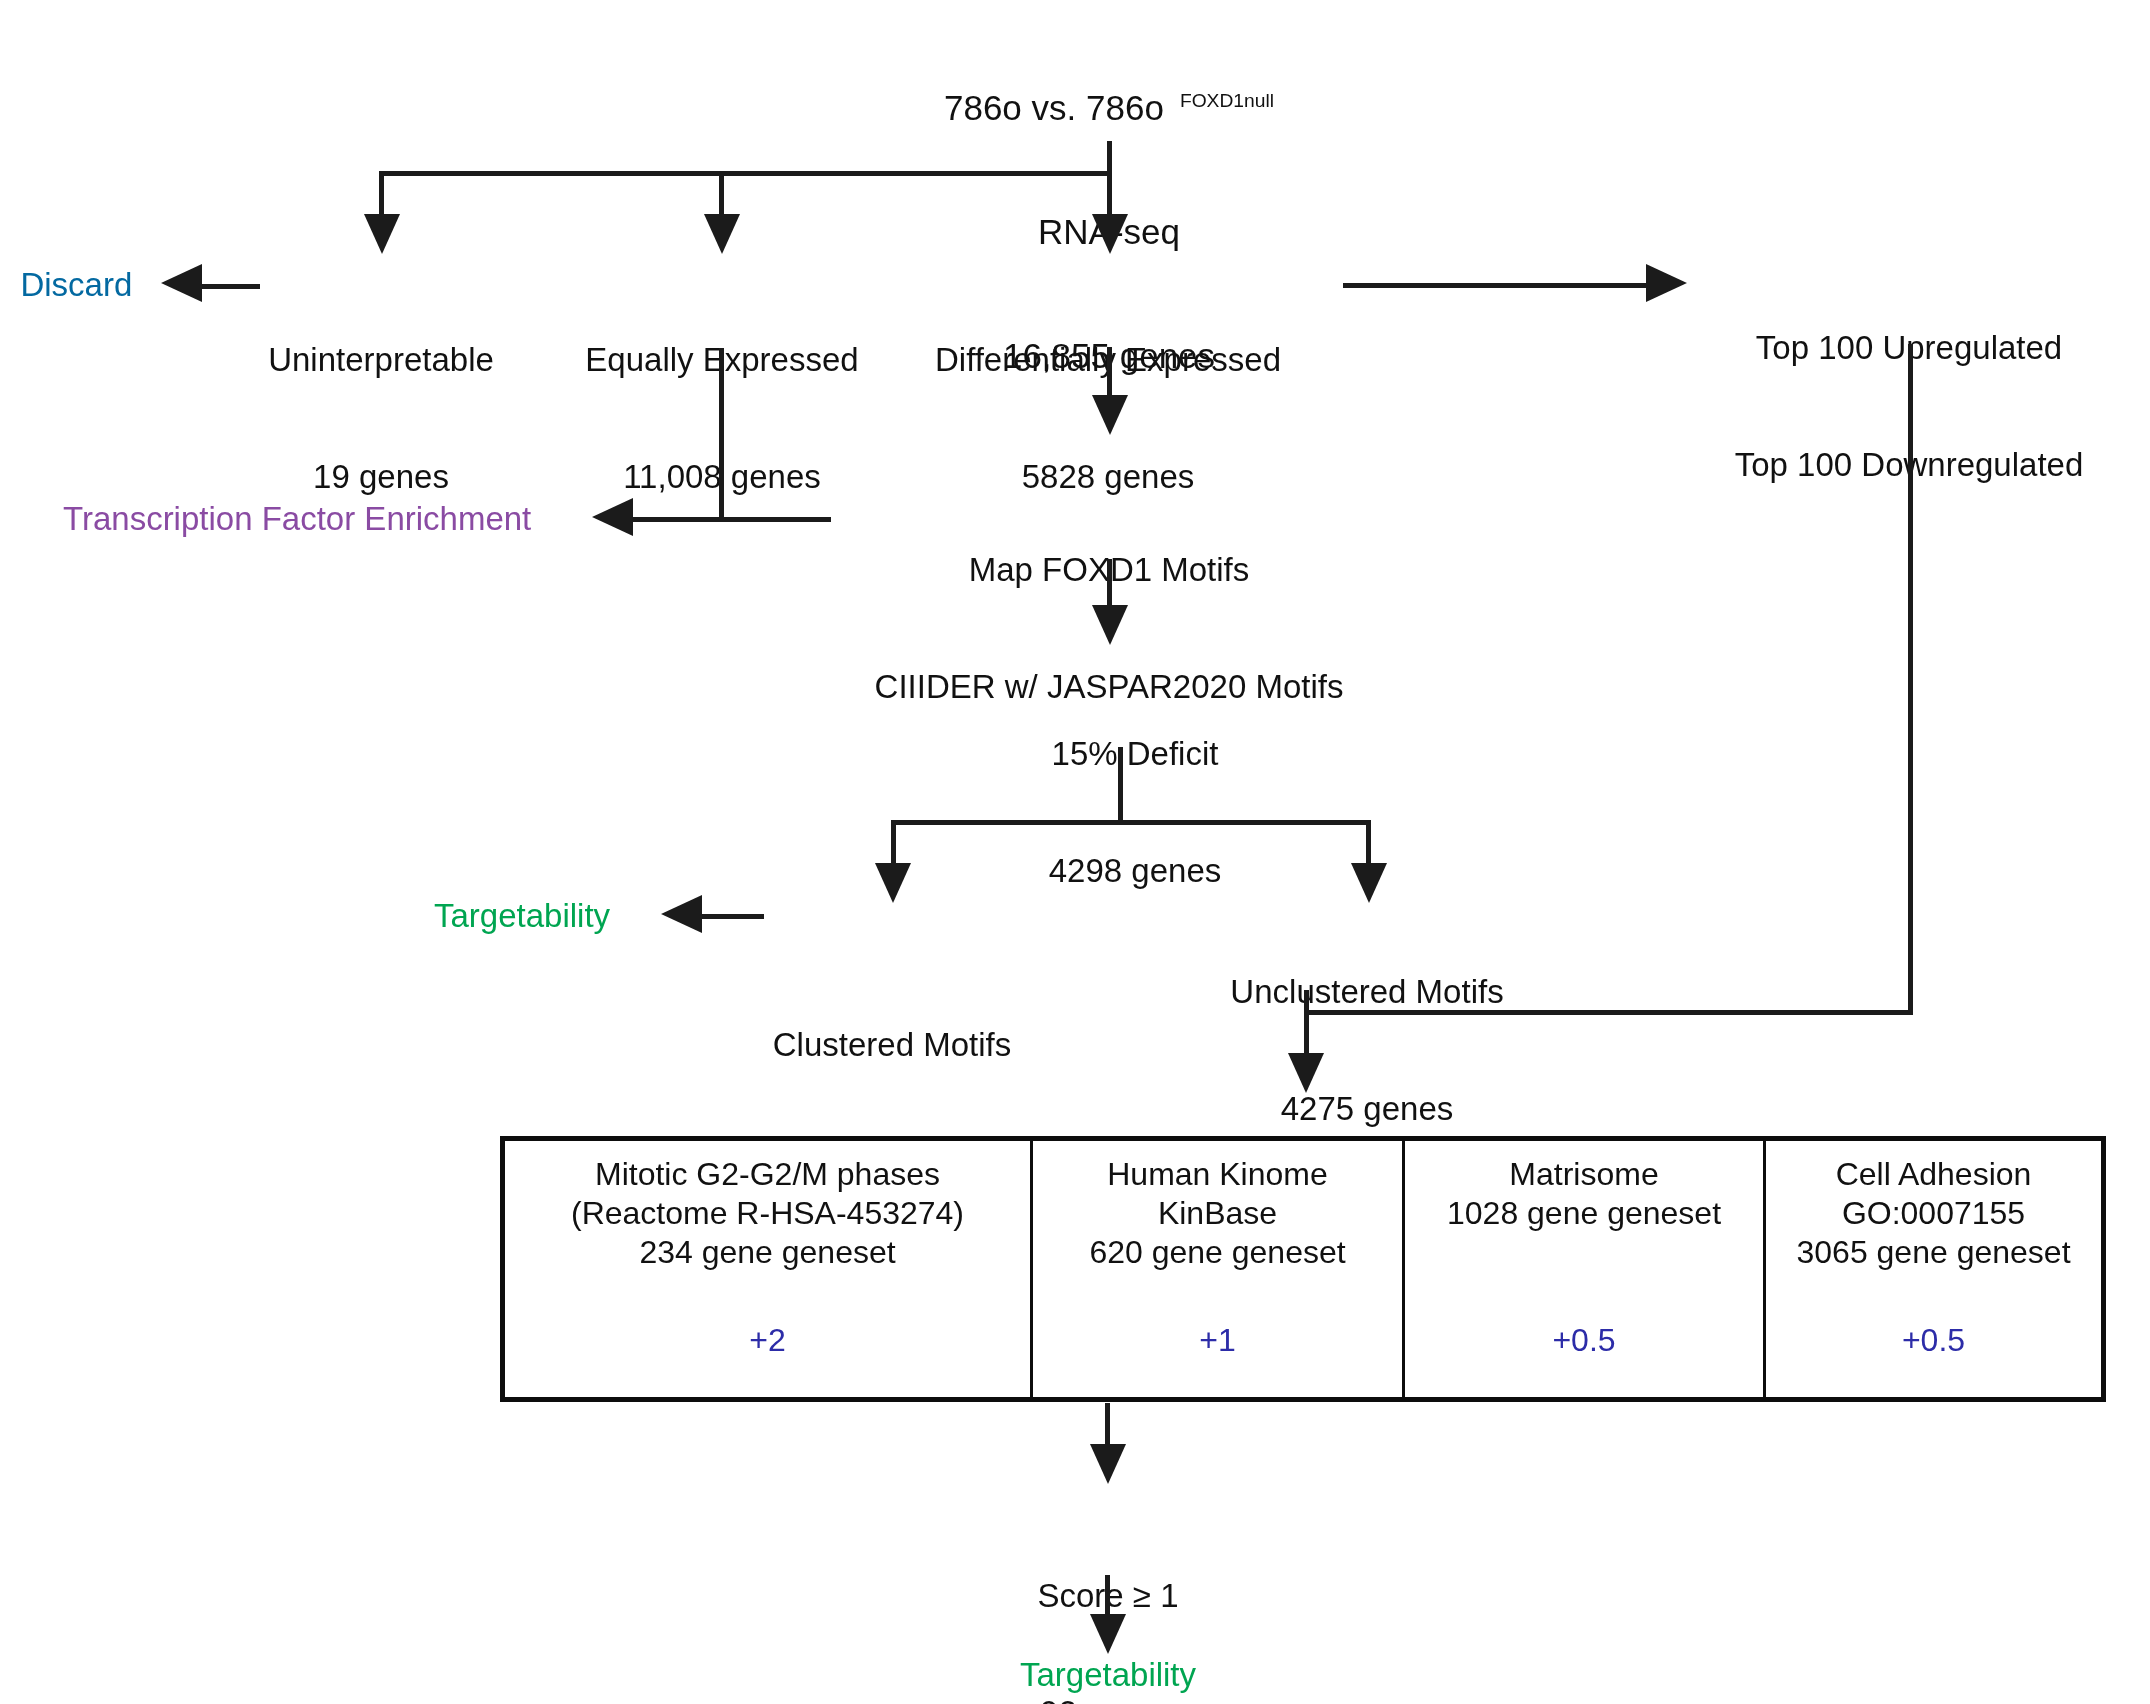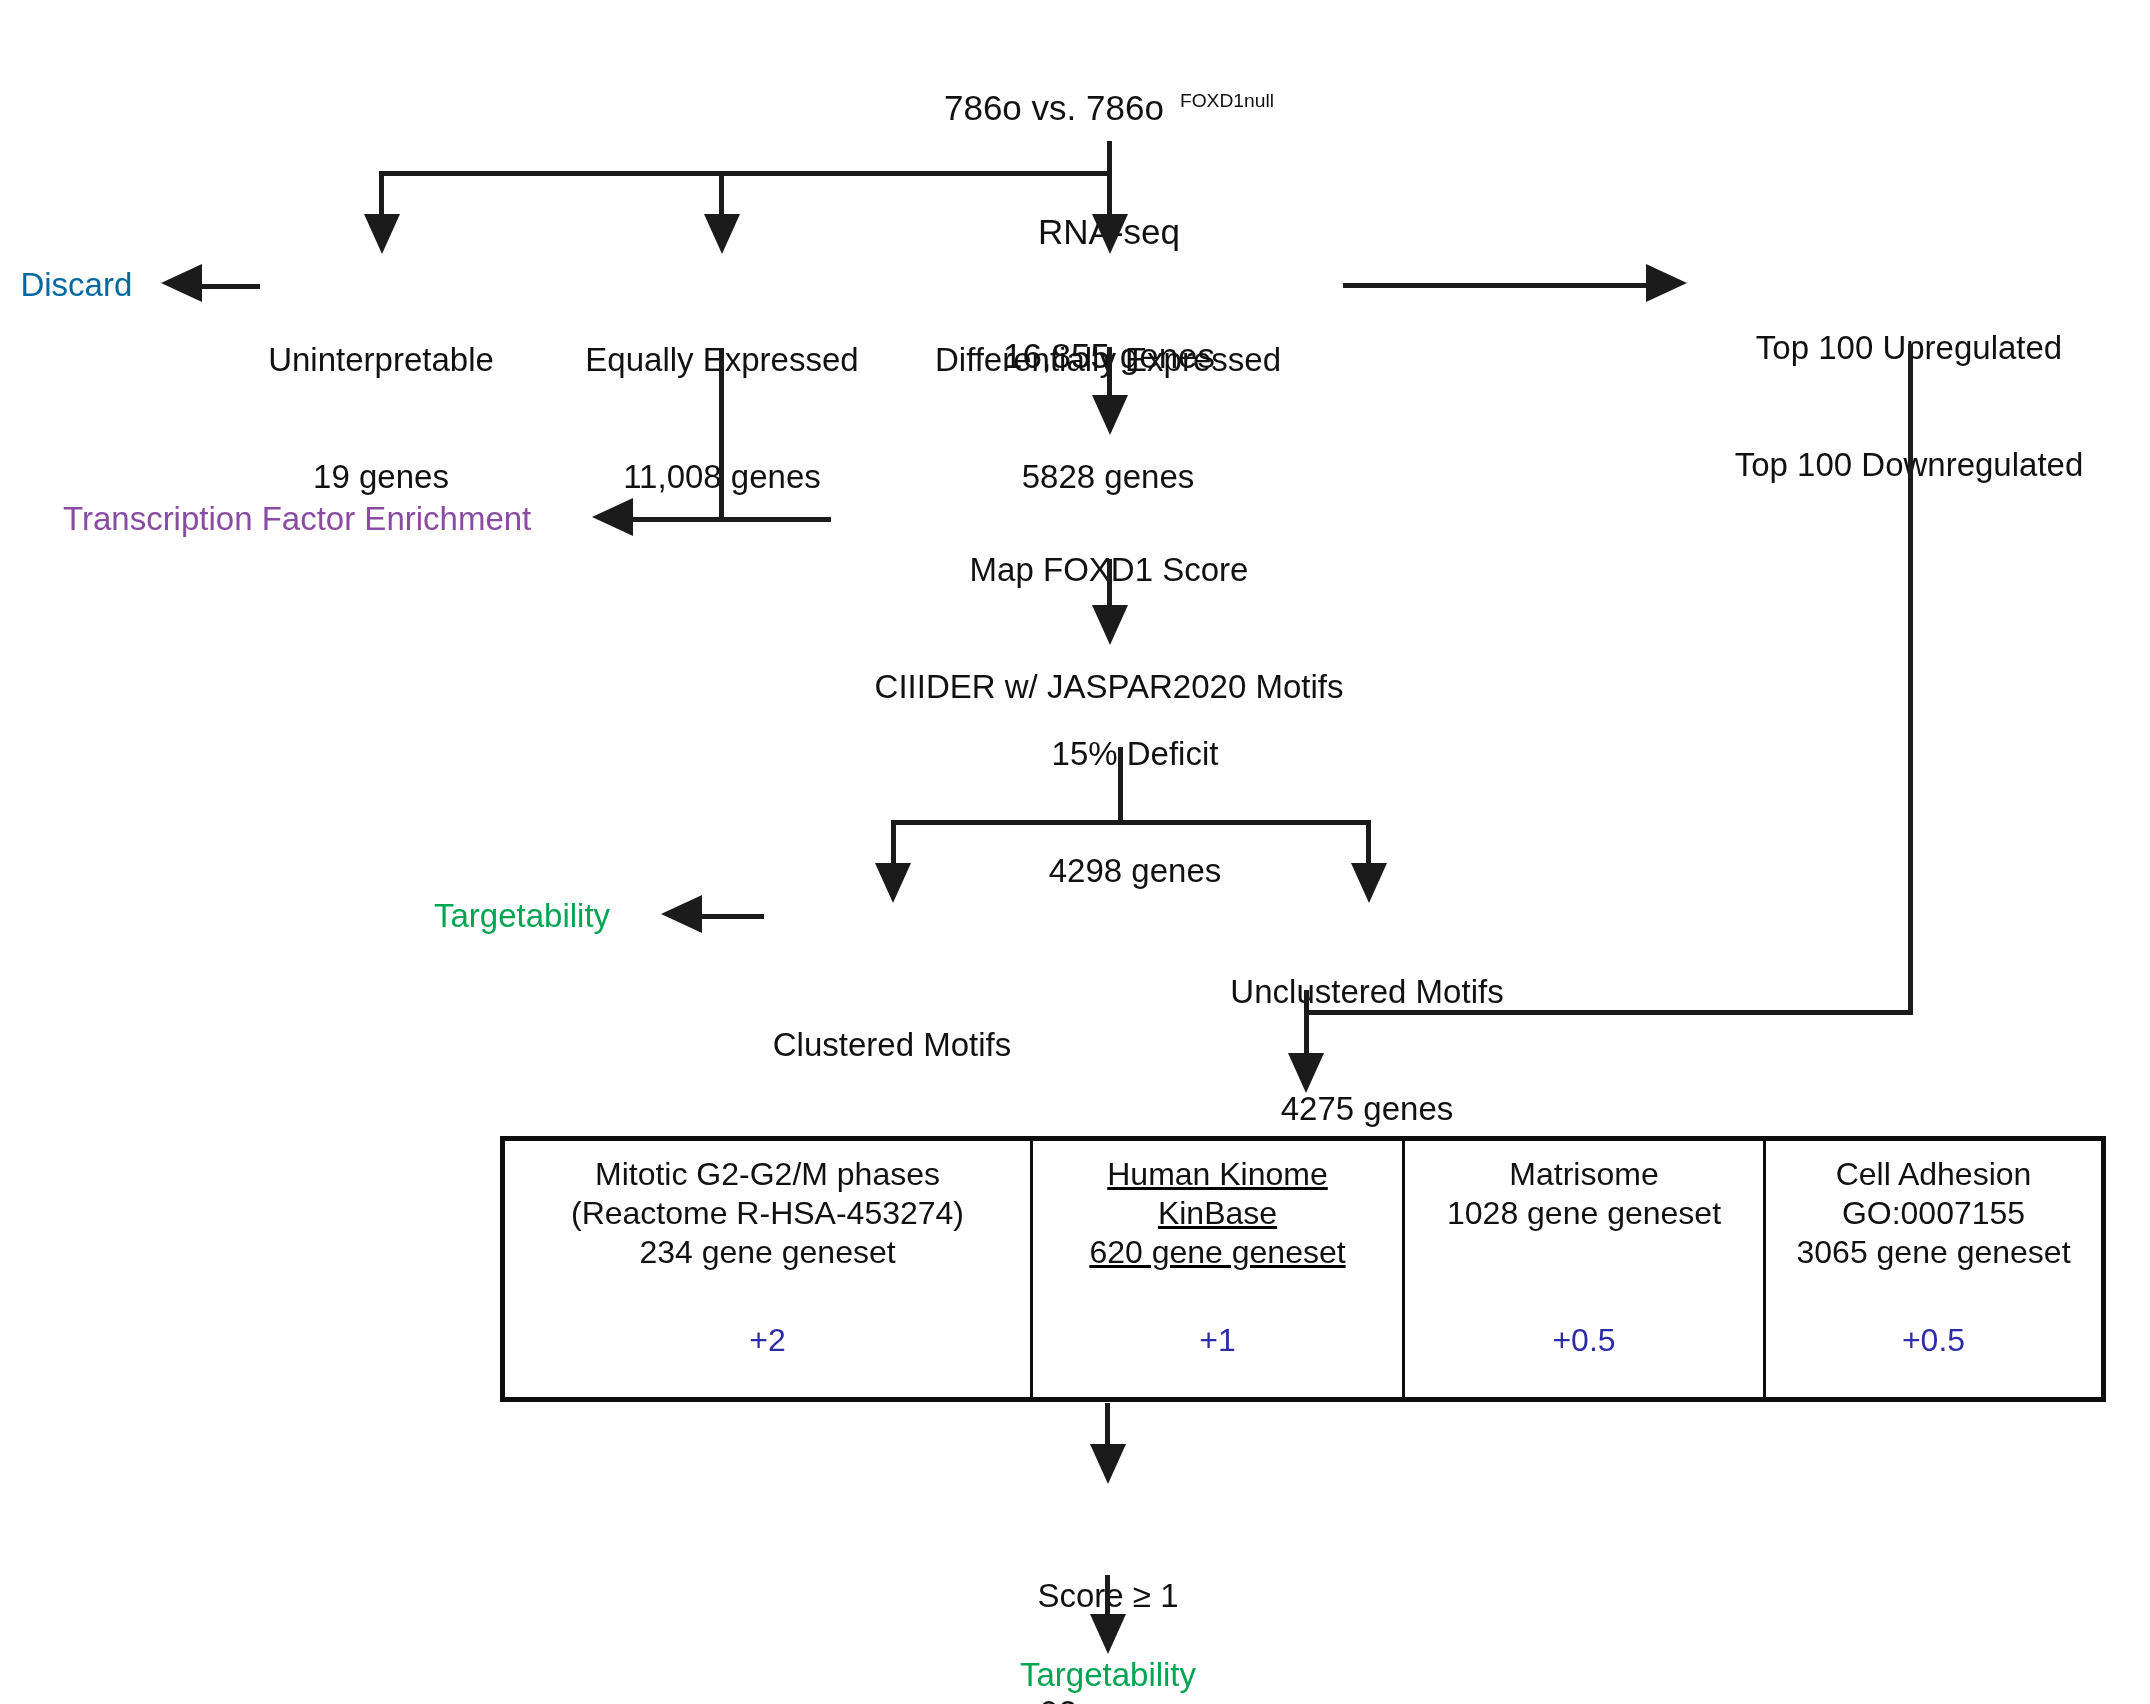--- a/index.html
+++ b/index.html
@@ -78,21 +78,21 @@
   <div class="ln vl" style="left:1107px;top:347px;height:59px;"></div>
   <div class="ah down" style="left:1092px;top:395px;"></div>
 
   <div class="ln vl" style="left:719px;top:348px;height:174px;"></div>
   <div class="ln hl" style="left:632px;top:517px;width:199px;"></div>
   <div class="ah left" style="left:592px;top:498px;"></div>
 
   <div class="txt lbl" style="left:63px;top:500px;color:#8a4ba3;">Transcription Factor Enrichment</div>
 
   <div class="txt ctr lbl" style="left:1109px;top:473px;">
-    <div>Map FOXD1 Score</div>
+    <div>Map FOXD1 Motifs</div>
     <div>CIIIDER w/ JASPAR2020 Motifs</div>
   </div>
 
   <div class="ln vl" style="left:1107px;top:559px;height:57px;"></div>
   <div class="ah down" style="left:1092px;top:605px;"></div>
 
   <div class="txt ctr lbl" style="left:1109px;top:657px;margin-left:26px;">
     <div>15% Deficit</div>
     <div>4298 genes</div>
   </div>
@@ -125,21 +125,21 @@
   <div class="ah down" style="left:1288px;top:1053px;"></div>
 
 
   <div id="gsbox">
     <div class="gcell" style="flex:0 0 528px;">
       <div class="gline">Mitotic G2-G2/M phases</div>
       <div class="gline">(Reactome R-HSA-453274)</div>
       <div class="gline">234 gene geneset</div>
       <div class="gscore">+2</div>
     </div>
-    <div class="gcell" style="flex:0 0 372px;text-decoration:underline;">
+    <div class="gcell" style="flex:0 0 372px;">
       <div class="gline">Human Kinome</div>
       <div class="gline">KinBase</div>
       <div class="gline">620 gene geneset</div>
       <div class="gscore">+1</div>
     </div>
     <div class="gcell" style="flex:0 0 361px;">
       <div class="gline">Matrisome</div>
       <div class="gline">1028 gene geneset</div>
       <div class="gscore">+0.5</div>
     </div>

